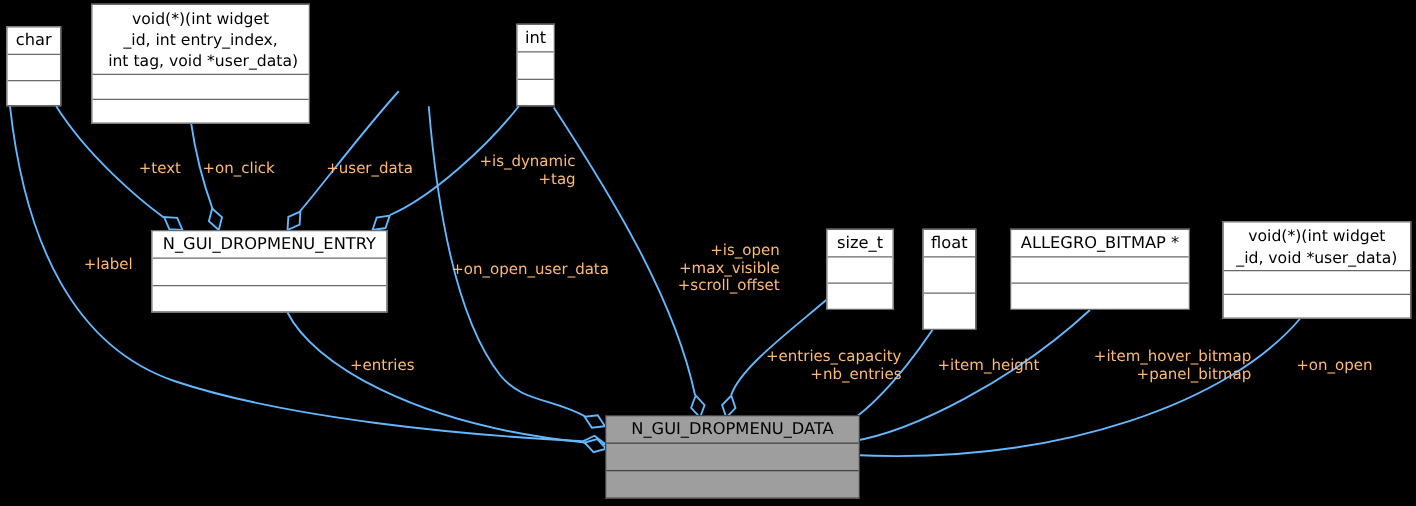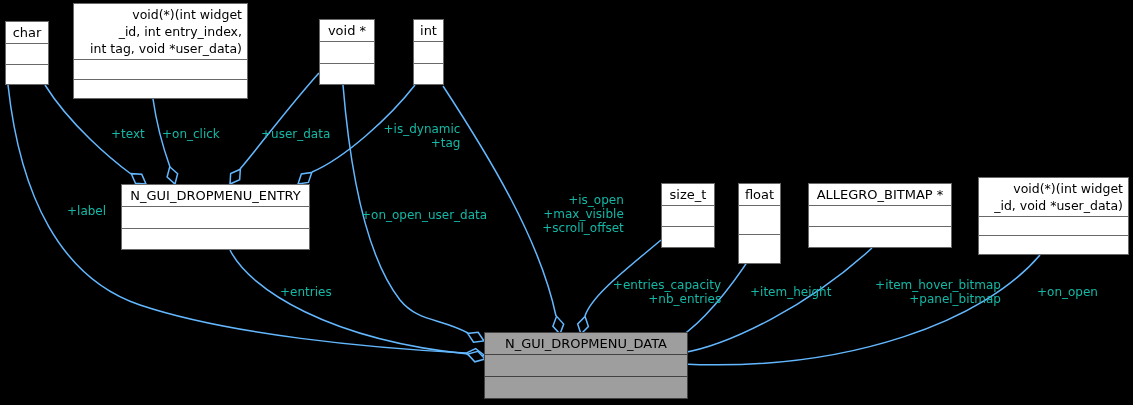--- a/index.html
+++ b/index.html
@@ -9,26 +9,26 @@
   }
   #edges{position:absolute;left:0;top:0;z-index:1;}
   .uml-node{
     position:absolute;background:#fff;border:1.4px solid #696969;
     display:flex;flex-direction:column;box-sizing:border-box;z-index:2;overflow:hidden;
   }
   .uml-title{
     font-size:13px;color:#000;text-align:center;padding:2px 0;
     white-space:pre;line-height:17px;flex:0 0 auto;
   }
-  .uml-node.fn .uml-title{text-align:right;padding:2px 5px;font-size:12.5px;}
+  .uml-node.fn .uml-title{text-align:center;padding:2px 5px;font-size:12.5px;}
   .uml-sec{border-top:1.2px solid #696969;flex:1 1 0;}
   .uml-node.hl{background:#9e9e9e;border-color:#424242;}
   .uml-node.hl .uml-sec{border-top-color:#424242;}
   .edge-label{
-    position:absolute;color:#14b8a6;font-size:12px;line-height:14px;
+    position:absolute;color:#fdba74;font-size:12px;line-height:14px;
     white-space:pre-line;z-index:3;
   }
   .edge-label.ctr{transform:translateX(-50%);text-align:right;}
 </style>
 </head>
 <body>
 
 <div id="canvas">
 
   <svg id="edges" width="1133" height="405" viewBox="0 0 1133 405" fill="none" stroke="#63b8ff" stroke-width="1.5">
@@ -71,25 +71,20 @@
   </div>
 
   <div class="uml-node fn" style="left:73px;top:3px;width:175px;height:96px">
     <div class="uml-title">void(*)(int widget
 _id, int entry_index,
  int tag, void *user_data)</div>
     <div class="uml-sec"></div>
     <div class="uml-sec"></div>
   </div>
 
-  <div class="uml-node" style="left:319px;top:19px;width:56px;height:66px">
-    <div class="uml-title">void *</div>
-    <div class="uml-sec"></div>
-    <div class="uml-sec"></div>
-  </div>
 
   <div class="uml-node" style="left:413px;top:19px;width:31px;height:66px">
     <div class="uml-title">int</div>
     <div class="uml-sec"></div>
     <div class="uml-sec"></div>
   </div>
 
   <div class="uml-node" style="left:121px;top:184px;width:189px;height:66px">
     <div class="uml-title">N_GUI_DROPMENU_ENTRY</div>
     <div class="uml-sec"></div>

